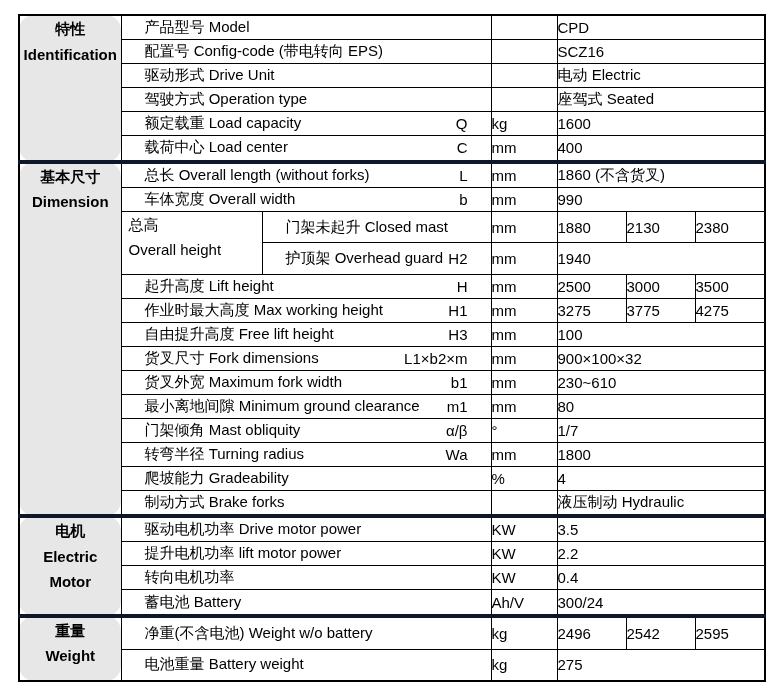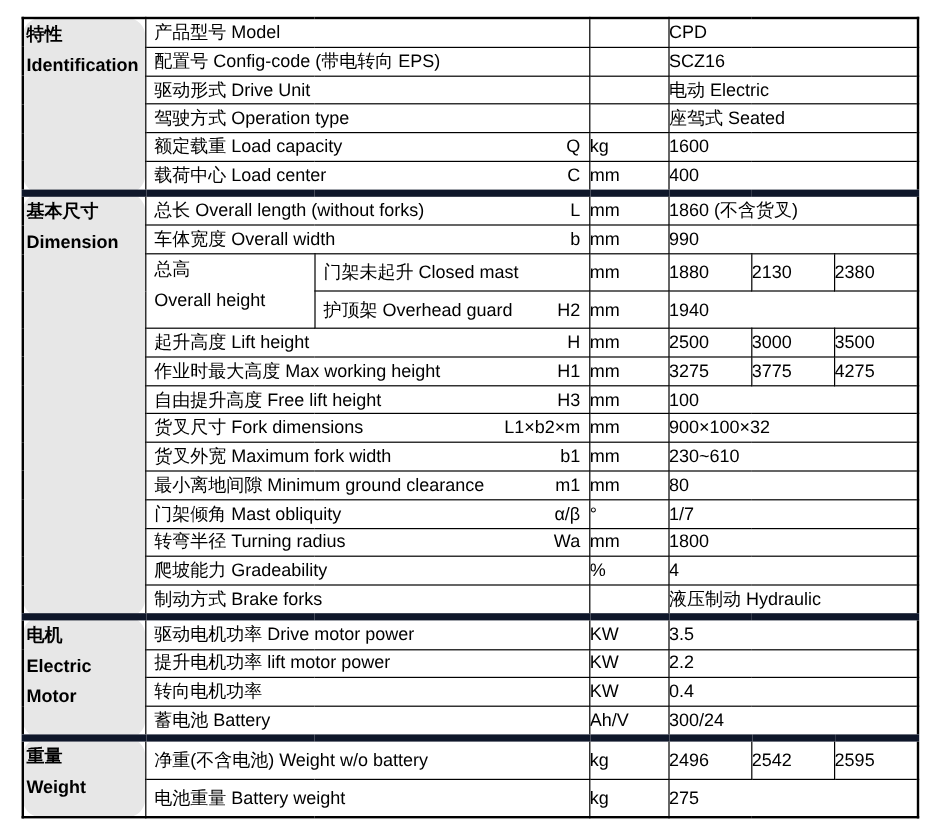--- a/index.html
+++ b/index.html
@@ -21,42 +21,43 @@
     font-size:15px;
     padding:0;
     overflow:hidden;
     white-space:nowrap;
     vertical-align:middle;
   }
   
   td.sec{
     background:#e7e7e7;
     font-weight:bold;
+    text-align:center;
     vertical-align:top;
     line-height:25.6px;
     white-space:normal;
     word-break:break-all;
     padding:0 2px;
     border-radius:15px;
   }
   
-  td.name{padding:0 7px;}
+  td.name{padding:0 23px;}
   .name-flex{display:flex;justify-content:space-between;align-items:center;}
   .nm{white-space:nowrap;}
   .sym{white-space:nowrap;padding-left:4px;}
   
   td.group{
     vertical-align:top;
     line-height:25.6px;
     white-space:normal;
     padding:0 7px;
   }
   td.unit,td.val{text-align:left;}
   
-  tr.sb > td{border-top:6px solid #0f172a;margin-left:36px;}
+  tr.sb > td{border-top:4px solid #0f172a;margin-left:36px;}
 </style>
 </head>
 <body>
 
 <div class="table-wrap">
 <table>
   <colgroup>
     <col style="width:102px">
         <col style="width:141px">
         <col style="width:229px">

